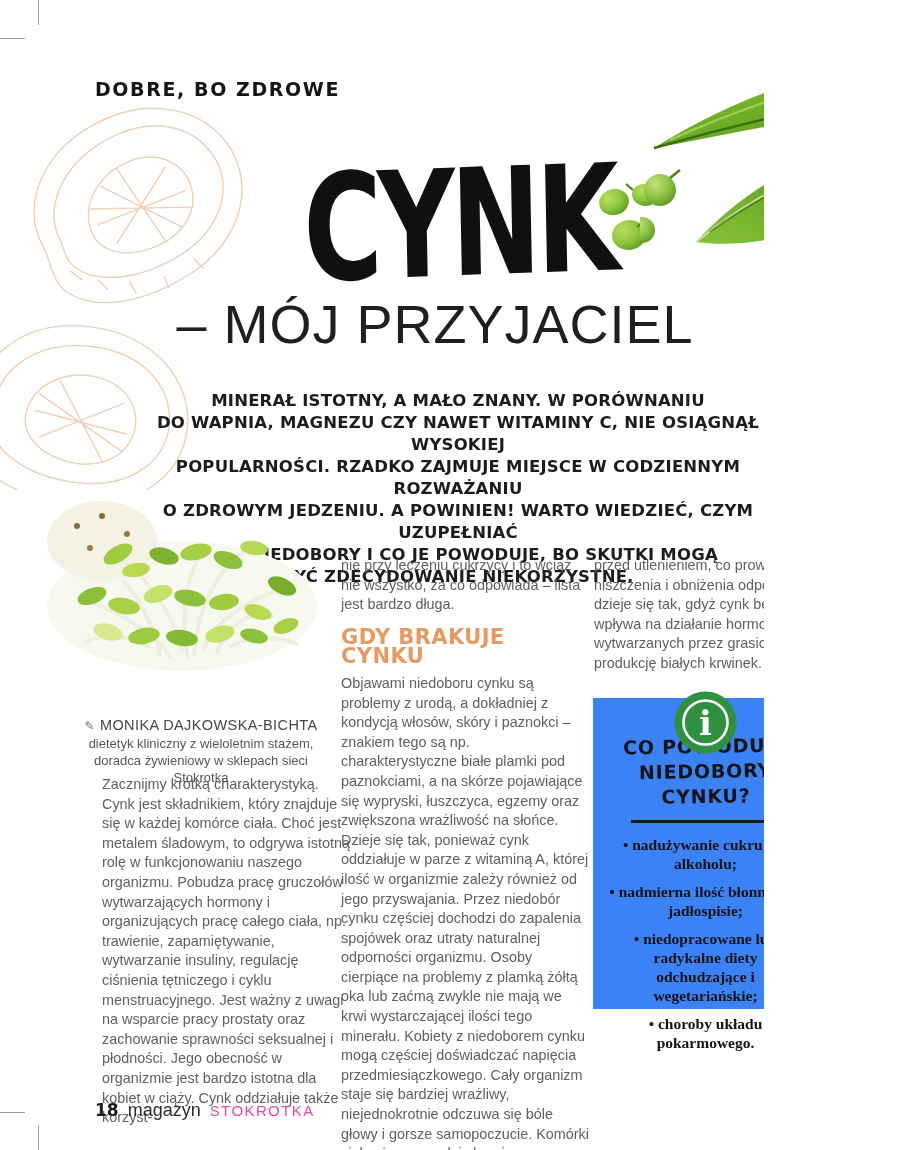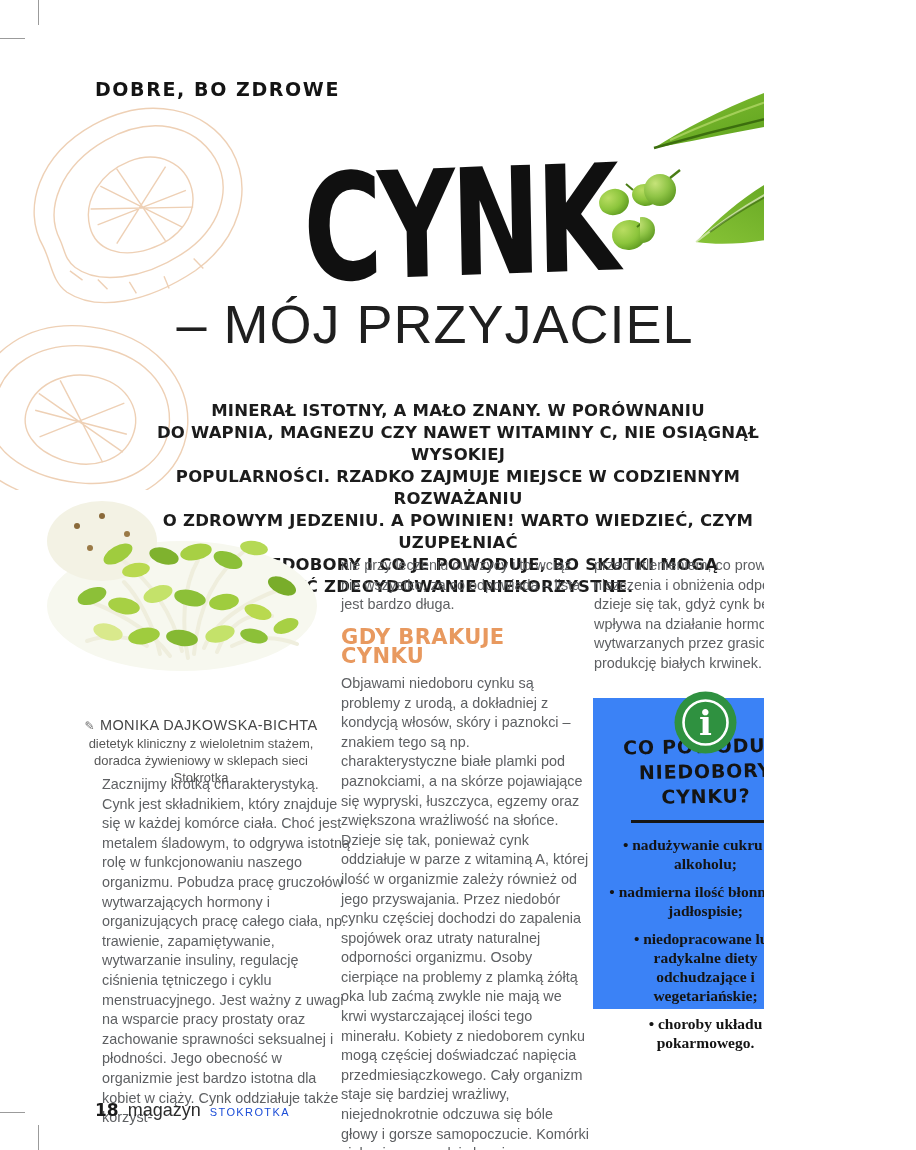--- a/index.html
+++ b/index.html
@@ -17,21 +17,21 @@
   
   .title{left:258px;top:152px;width:350px;text-align:center;
          font-family:"DejaVu Sans",sans-serif;font-weight:900;font-size:145px;line-height:1;
          letter-spacing:-6px;color:#101010;
          transform:scaleX(.74) scaleY(1.02) rotate(-1.5deg);transform-origin:center;}
   .subtitle{left:140px;top:293px;width:590px;text-align:center;
             font-size:54px;font-weight:400;letter-spacing:1px;color:#1f1f1f;
             font-family:"Liberation Sans",sans-serif;}
 
   
-  .intro{left:128px;top:400px;width:660px;text-align:center;
+  .intro{left:128px;top:390px;width:660px;text-align:center;
          font-family:"DejaVu Sans",sans-serif;font-weight:700;font-size:16.5px;
          line-height:22px;color:#1c1c1c;letter-spacing:.2px;}
 
   
   .author{left:70px;top:717px;width:262px;text-align:center;}
   .author-name{font-size:14.5px;letter-spacing:.4px;color:#474747;}
   .pen-icon::before{content:"✎";margin-right:5px;color:#6b6b6b;font-size:12px;}
   .author-bio{margin-top:2px;font-size:13px;line-height:17px;color:#575757;}
 
   
@@ -54,21 +54,21 @@
                    line-height:19px;color:#141414;margin-bottom:9px;}
   .infobox-list li::before{content:"• ";}
 
   
   .swoosh{left:782px;top:1008px;width:130px;height:60px;}
 
   
   .footer{left:95px;top:1059px;display:flex;align-items:baseline;gap:9px;}
   .page-number{font-family:"DejaVu Sans",sans-serif;font-weight:700;font-size:17px;color:#1a1a1a;}
   .magazine-name{font-size:18px;color:#2c2c2c;margin-top:41px;}
-  .brand-name{font-size:11px;letter-spacing:1.4px;color:#1d4ed8;}
+  .brand-name{font-size:15px;letter-spacing:1.4px;color:#ec4899;}
 
   
   .oysters{left:0px;top:100px;width:290px;height:390px;}
   .sprouts{left:32px;top:486px;width:300px;height:190px;}
   .peas-loose{left:595px;top:178px;width:72px;height:84px;}
   .peapods{left:640px;top:50px;width:276px;height:256px;}
 </style>
 </head>
 <body>
 

